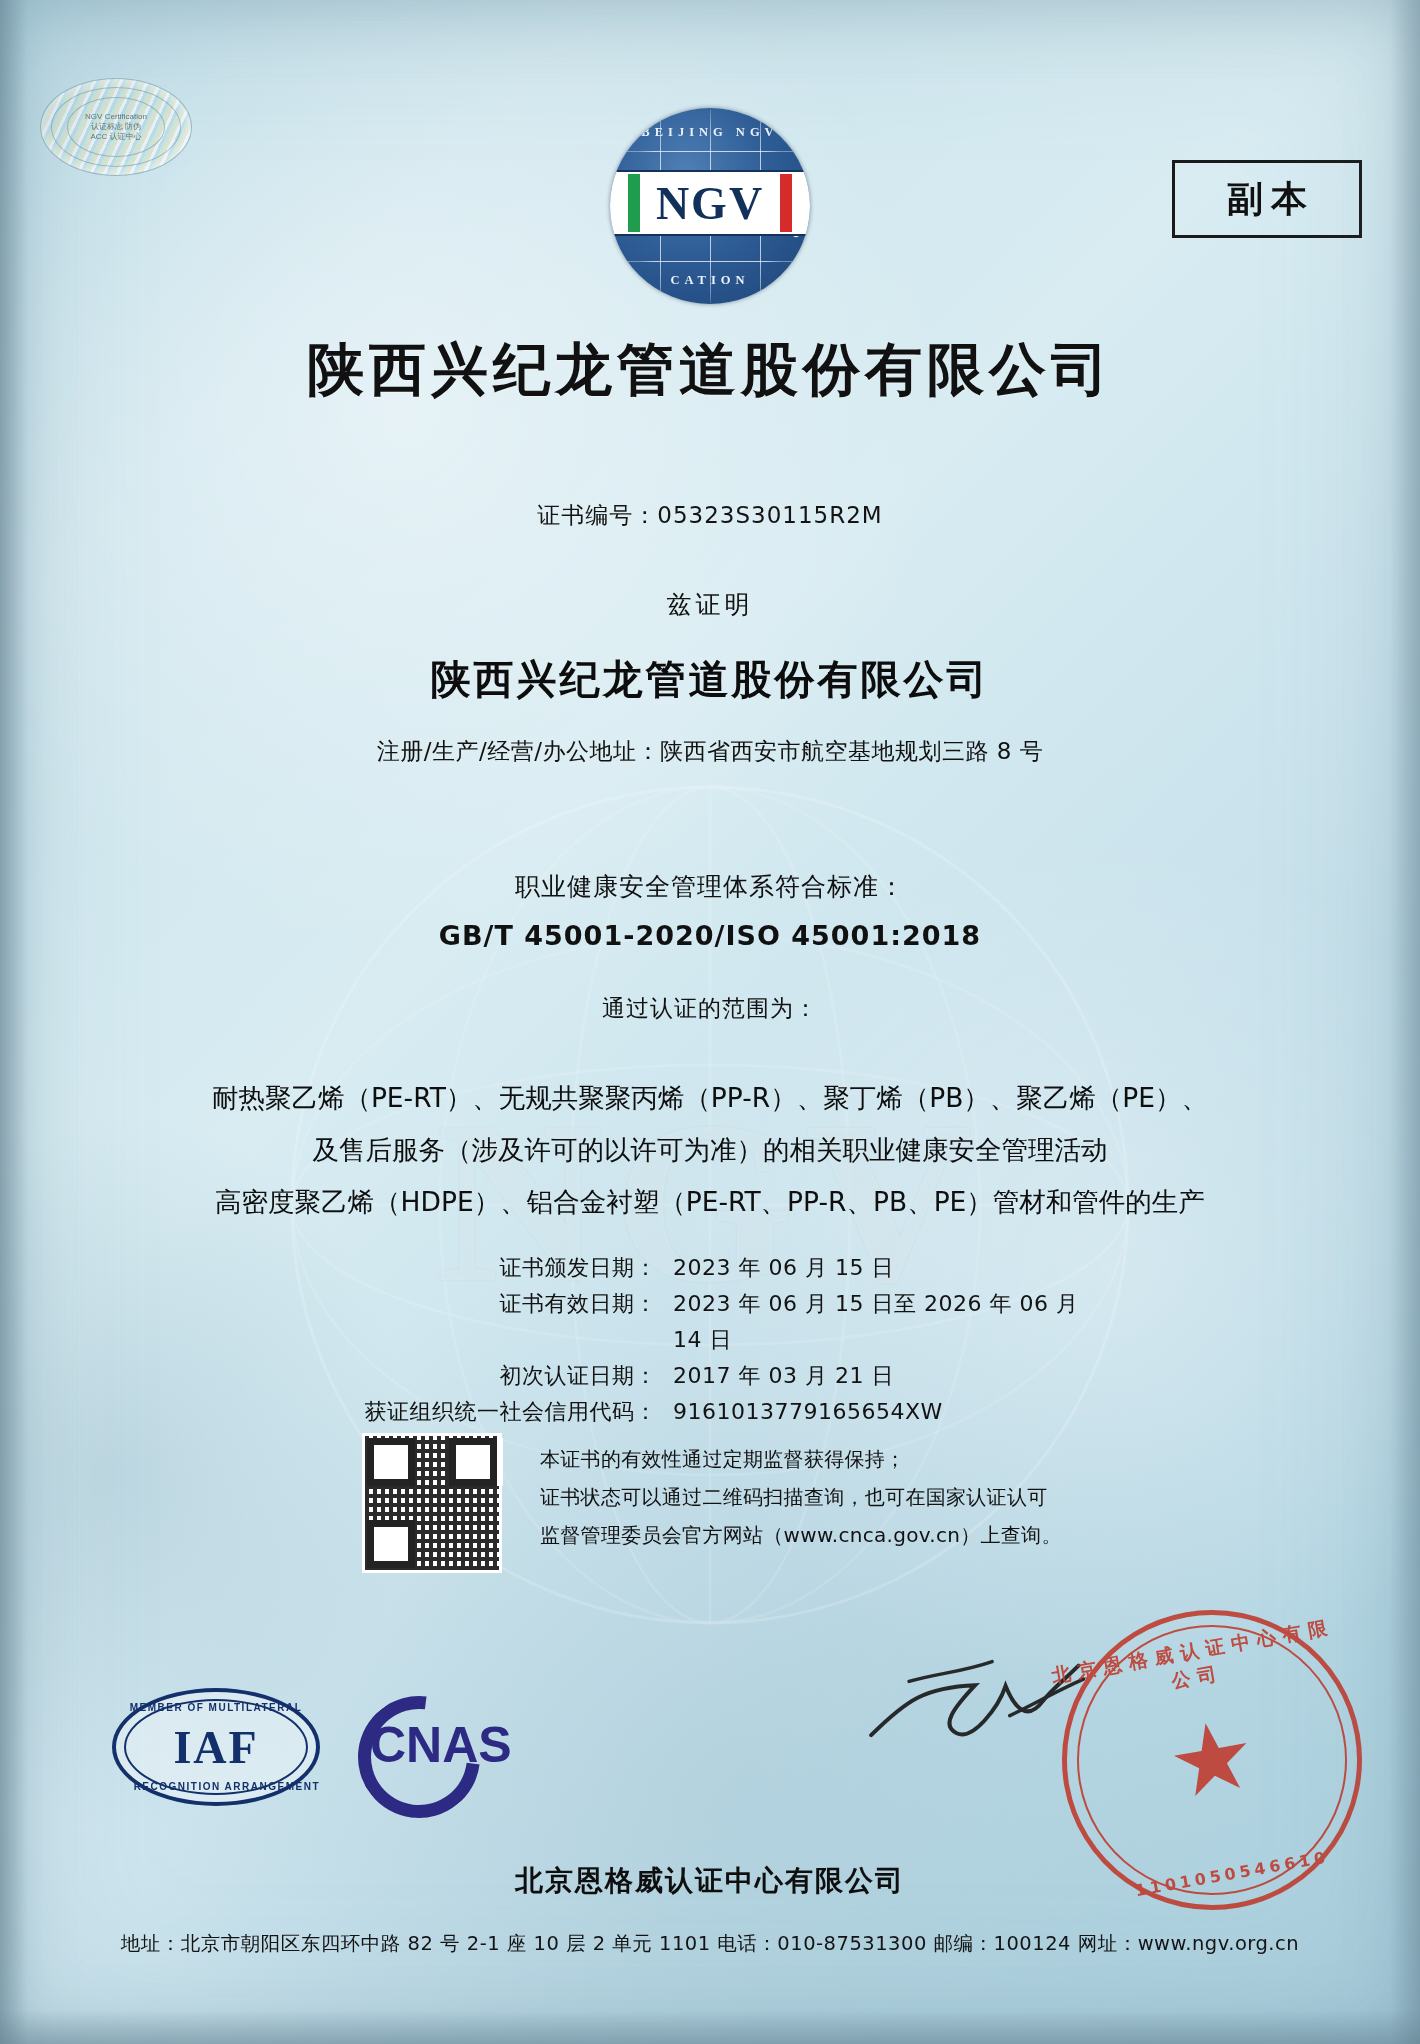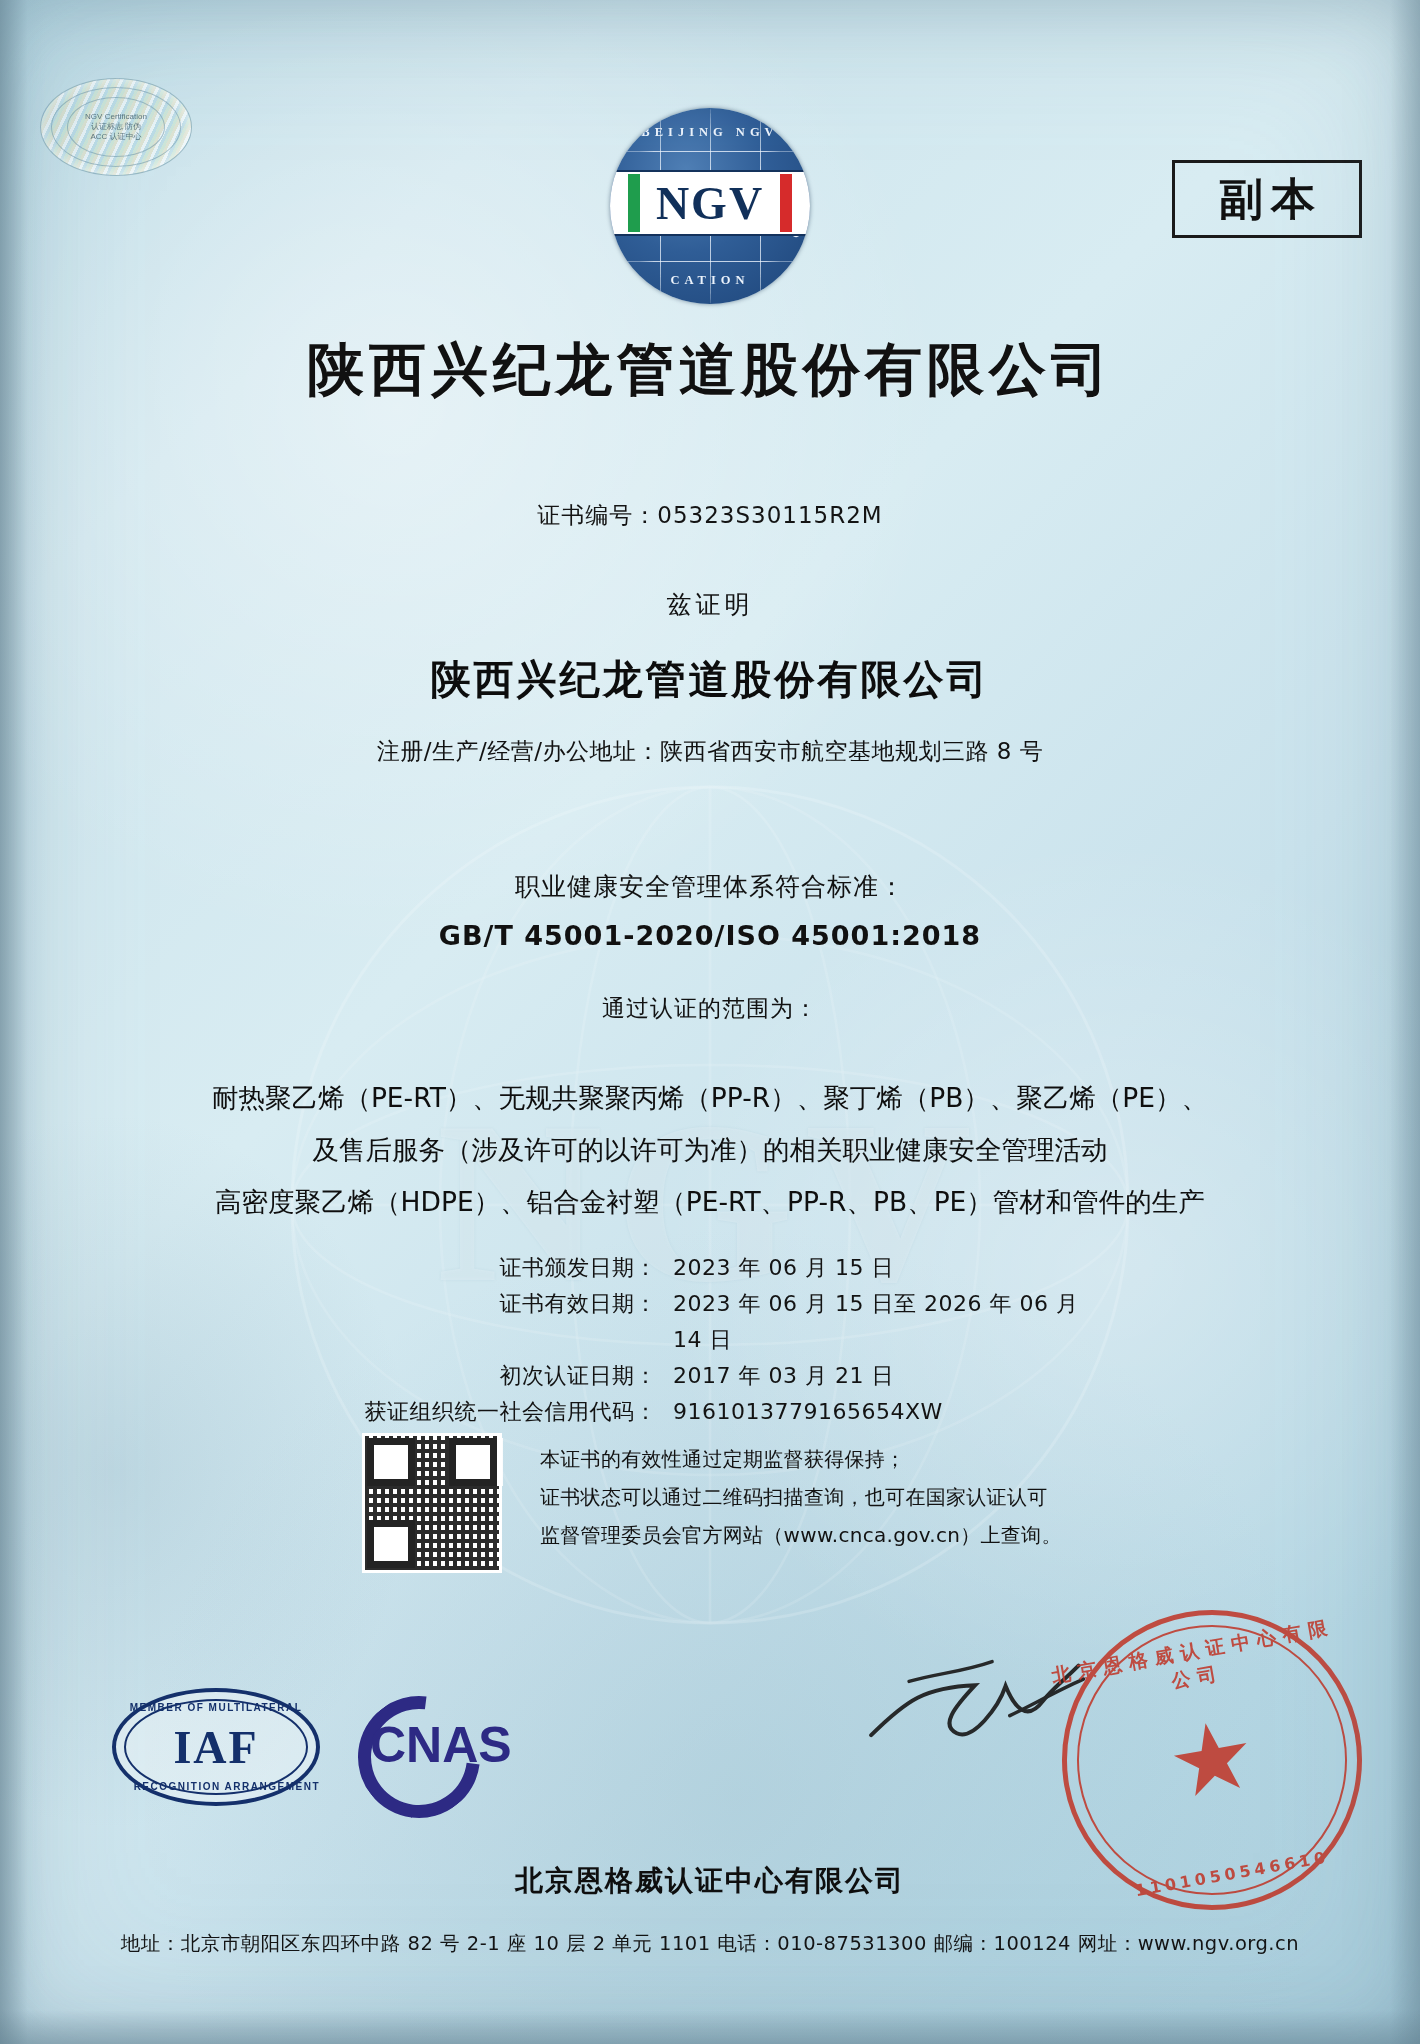--- a/index.html
+++ b/index.html
@@ -201,21 +201,21 @@
     top: 160px;
     width: 184px;
     height: 72px;
     border: 3px solid #1a1a1a;
     display: flex;
     align-items: center;
     justify-content: center;
   }
   .copy-box span {
     font-family: Liberation Mono, monospace;
-    font-size: 44px;
+    font-size: 36px;
     font-weight: 700;
     letter-spacing: 8px;
     color: #111;
     text-indent: 8px;
   }
 
   
   .main-title {
     position: absolute;
     left: 0; right: 0;

